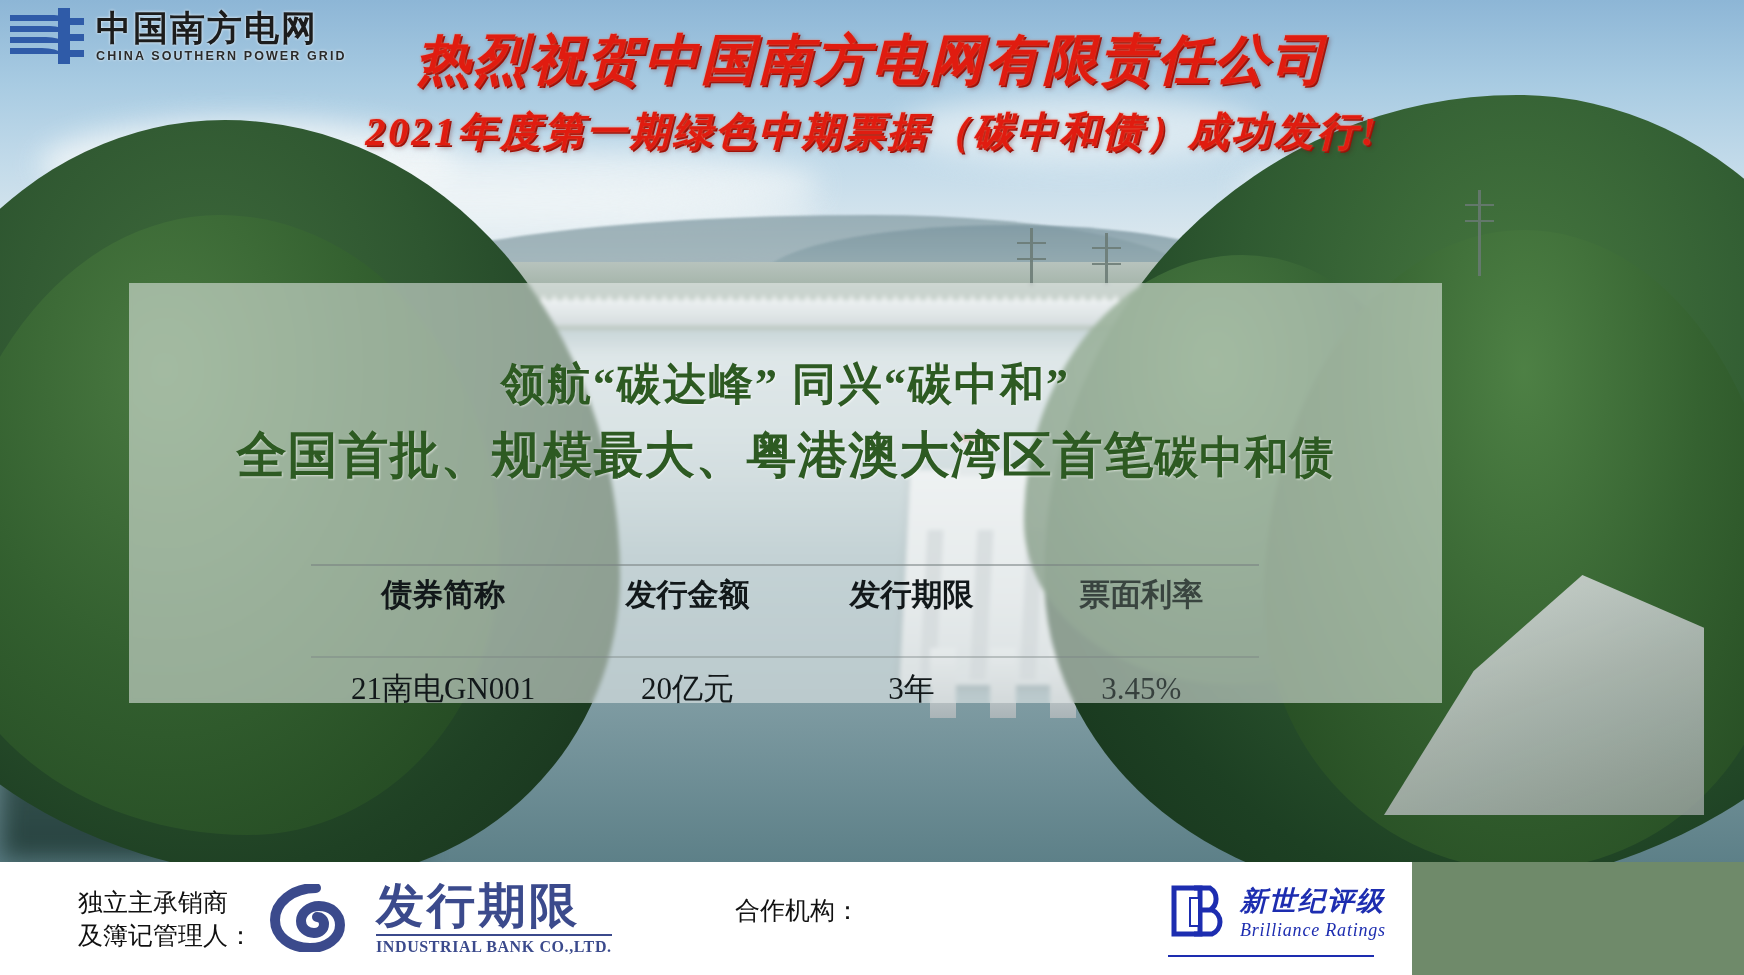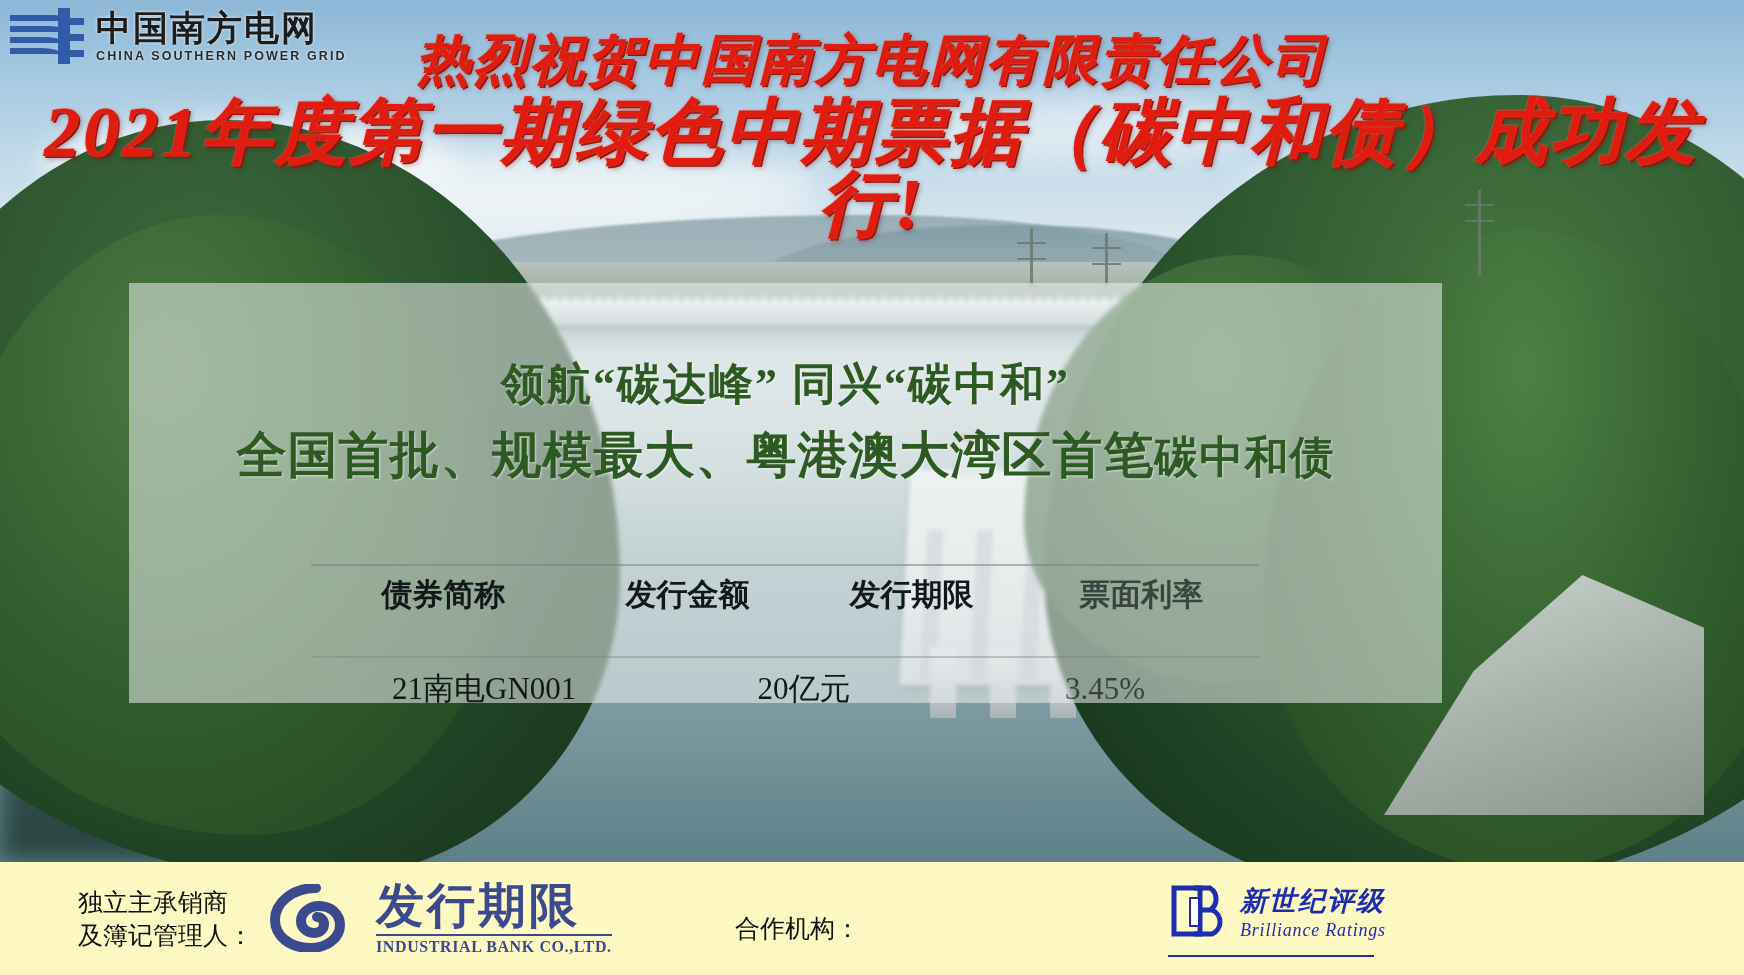--- a/index.html
+++ b/index.html
@@ -154,21 +154,21 @@
     font-weight:bold;font-style:italic;
     color:#e01c10;
     font-size:54px;
     letter-spacing:3px;
     line-height:72px;
     text-shadow:
       0 0 2px rgba(255,120,90,.9),
       2px 2px 0 #9e0d05,
       3px 3px 5px rgba(90,0,0,.35);
   }
-  .headline .ln2{font-size:72px;}
+  .headline .ln2{font-size:40px;}
 
   
   .panel{
     position:absolute;left:129px;top:283px;width:1313px;height:420px;
     background:rgba(236,240,240,.55);
     backdrop-filter:blur(2px);
     z-index:5;
   }
   .green-line{
     text-align:center;
@@ -210,42 +210,42 @@
     text-shadow:0 0 3px rgba(255,255,255,.9);
   }
   .cspg-en{
     font-family:"Liberation Sans","DejaVu Sans",sans-serif;
     font-weight:bold;font-size:12.5px;color:#2a2a2a;letter-spacing:2.1px;margin-top:5px;
     text-shadow:0 0 3px rgba(255,255,255,.9);
   }
 
   
   .footer{
-    position:absolute;left:0;top:862px;width:1744px;height:113px;
-    background:#fef9c3;z-index:8;
+    position:absolute;left:0;top:862px;width:1412px;height:113px;
+    background:#ffffff;z-index:8;
     display:flex;align-items:center;
   }
   .f-label{
     font-family:"Liberation Serif","DejaVu Serif",serif;
     font-size:25px;color:#111;line-height:33px;white-space:nowrap;
   }
   .f-underwriter{position:absolute;left:78px;top:24px;}
   .ib-logo{position:absolute;left:270px;top:18px;display:flex;align-items:center;gap:14px;}
   .ib-swirl{width:92px;height:68px;}
   .ib-words{display:flex;flex-direction:column;}
   .ib-cn{
     font-family:"Liberation Sans","DejaVu Sans",sans-serif;
     font-weight:bold;font-size:48px;color:#3b4a8c;letter-spacing:3px;line-height:52px;
   }
   .ib-en{
     font-family:"Liberation Serif","DejaVu Serif",serif;
     font-weight:bold;font-size:16px;color:#3b4a8c;letter-spacing:.6px;
     border-top:2px solid #3b4a8c;padding-top:2px;margin-top:2px;text-align:center;
   }
-  .f-partners{position:absolute;left:735px;top:50px;}
+  .f-partners{position:absolute;left:735px;top:32px;}
   .igb{position:absolute;left:888px;top:24px;text-align:center;}
   .igb-row{display:flex;align-items:center;justify-content:center;gap:7px;}
   .igb-g{width:34px;height:34px;}
   .igb-div{width:2px;height:30px;background:#6f6f6f;}
   .igb-name{
     font-family:"Liberation Sans","DejaVu Sans",sans-serif;
     font-size:30px;letter-spacing:.3px;
   }
   .igb-name .green{color:#3a8a44;}
   .igb-name .dark{color:#222;}
@@ -364,20 +364,21 @@
       <div class="trow head">
         <div class="cell c1">债券简称</div>
         <div class="cell">发行金额</div>
         <div class="cell">发行期限</div>
         <div class="cell c4">票面利率</div>
       </div>
       <div class="rule b"></div>
       <div class="trow vals">
         <div class="cell c1">21南电GN001</div>
         <div class="cell">20亿元</div>
+        <div class="cell">3年</div>
         <div class="cell c4">3.45%</div>
       </div>
     </div>
   </div>
 
   <div class="footer">
 
     <div class="f-label f-underwriter">
       <div>独立主承销商</div>
       <div>及簿记管理人：</div>

